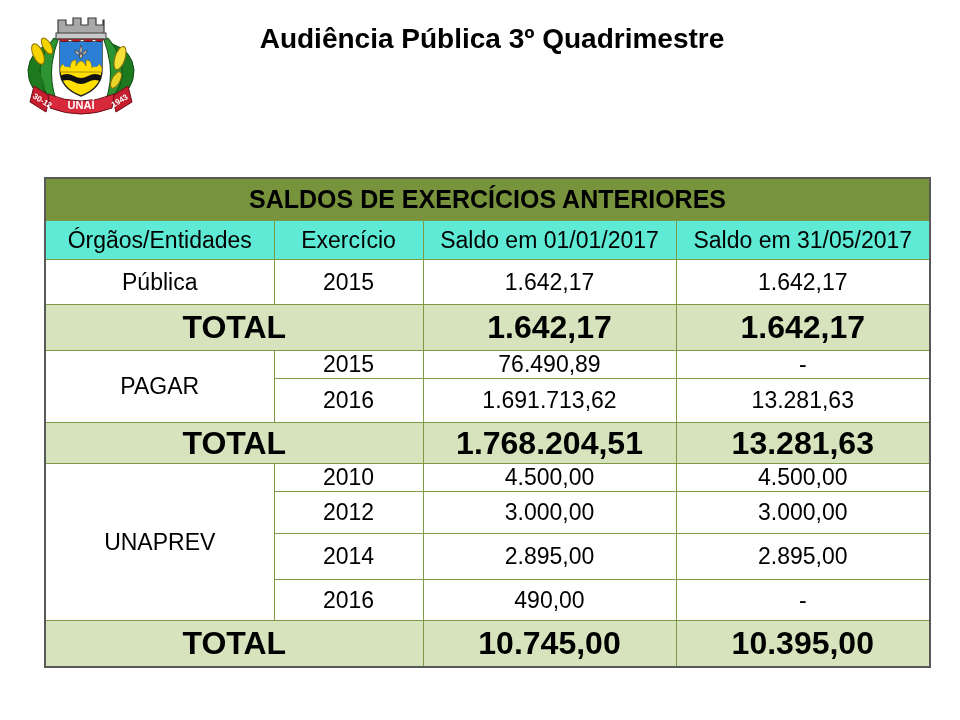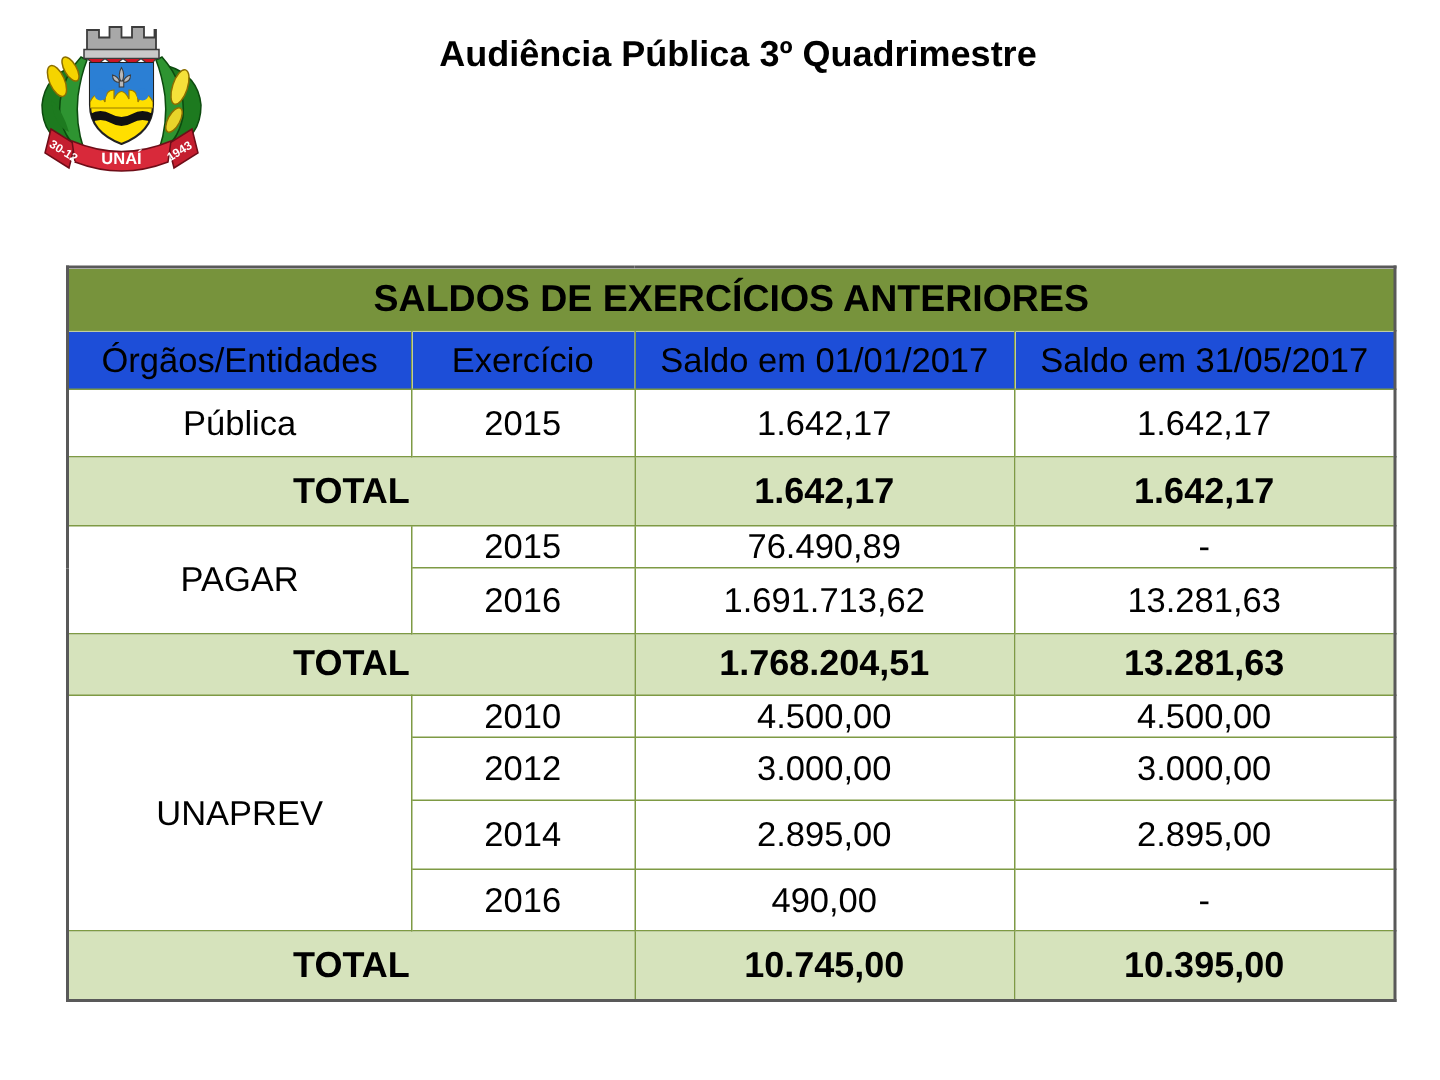--- a/index.html
+++ b/index.html
@@ -4,41 +4,41 @@
 <style>
   html,body{margin:0;padding:0;}
   body{
     width:960px;height:720px;position:relative;background:#ffffff;
     font-family:"Liberation Sans","DejaVu Sans",sans-serif;color:#000;
     overflow:hidden;
   }
   
   .logo-wrap{position:absolute;left:20px;top:8px;width:122px;height:118px;}
   .titles{position:absolute;left:0;top:24px;width:960px;text-align:center;padding-left:24px;box-sizing:border-box;}
-  .title-line{font-size:24px;font-weight:bold;letter-spacing:0px;line-height:1.1;}
+  .title-line{font-size:28px;font-weight:bold;letter-spacing:0px;line-height:1.1;}
   .subtitle-line{font-size:30px;font-weight:bold;margin-top:24px;line-height:1.1;}
   
   .tbl-wrap{position:absolute;left:44px;top:177px;}
   table.rap{
     border-collapse:collapse;table-layout:fixed;width:885px;
     border:2px solid #595959;
     font-size:23px;
   }
   table.rap td{
     border:1.5px solid #7e9a44;
     text-align:center;vertical-align:middle;
     padding:0 16px;overflow:hidden;white-space:nowrap;
   }
   td.tbl-title{
     background:#77933C;font-weight:bold;font-size:25px;height:41px;
     border-bottom:1.5px solid #5d7731;
   }
-  tr.colhead td{background:#1d4ed8;height:38px;}
+  tr.colhead td{background:#5eead4;height:38px;}
   tr.data td{background:#ffffff;}
-  tr.total td{background:#D6E3BC;font-weight:bold;font-size:24px;}
+  tr.total td{background:#D6E3BC;font-weight:bold;font-size:32px;}
   td.vbottom{vertical-align:bottom;padding-bottom:5px;}
   
   .h44{height:44px;} .h45{height:45px;} .h42{height:42px;}
   .h43{height:43px;} .h40{height:40px;} .h41{height:41px;}
 </style>
 </head>
 <body>
 
 <div class="logo-wrap">
   <svg viewBox="0 0 122 118" width="122" height="118">

